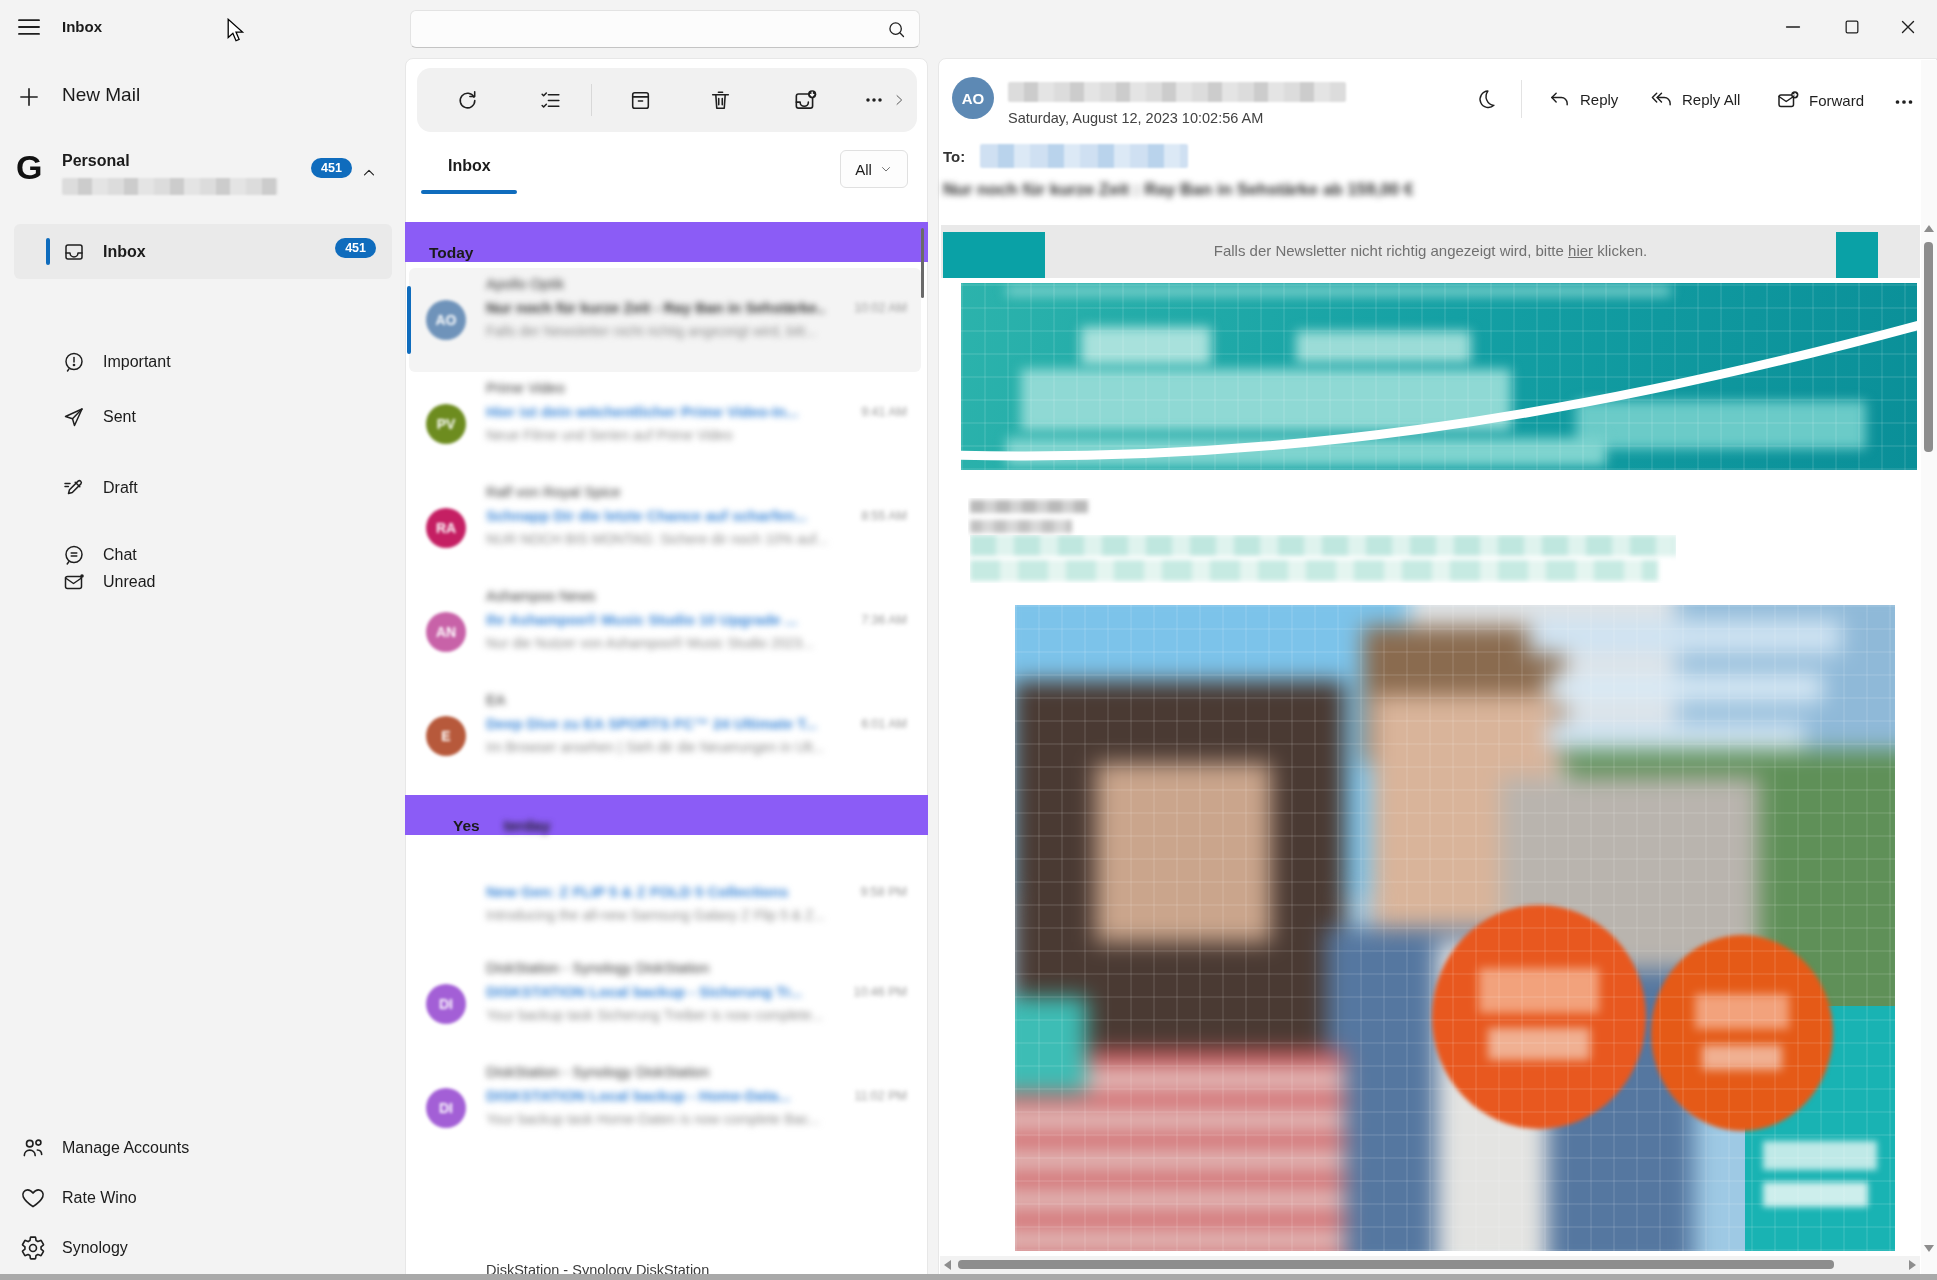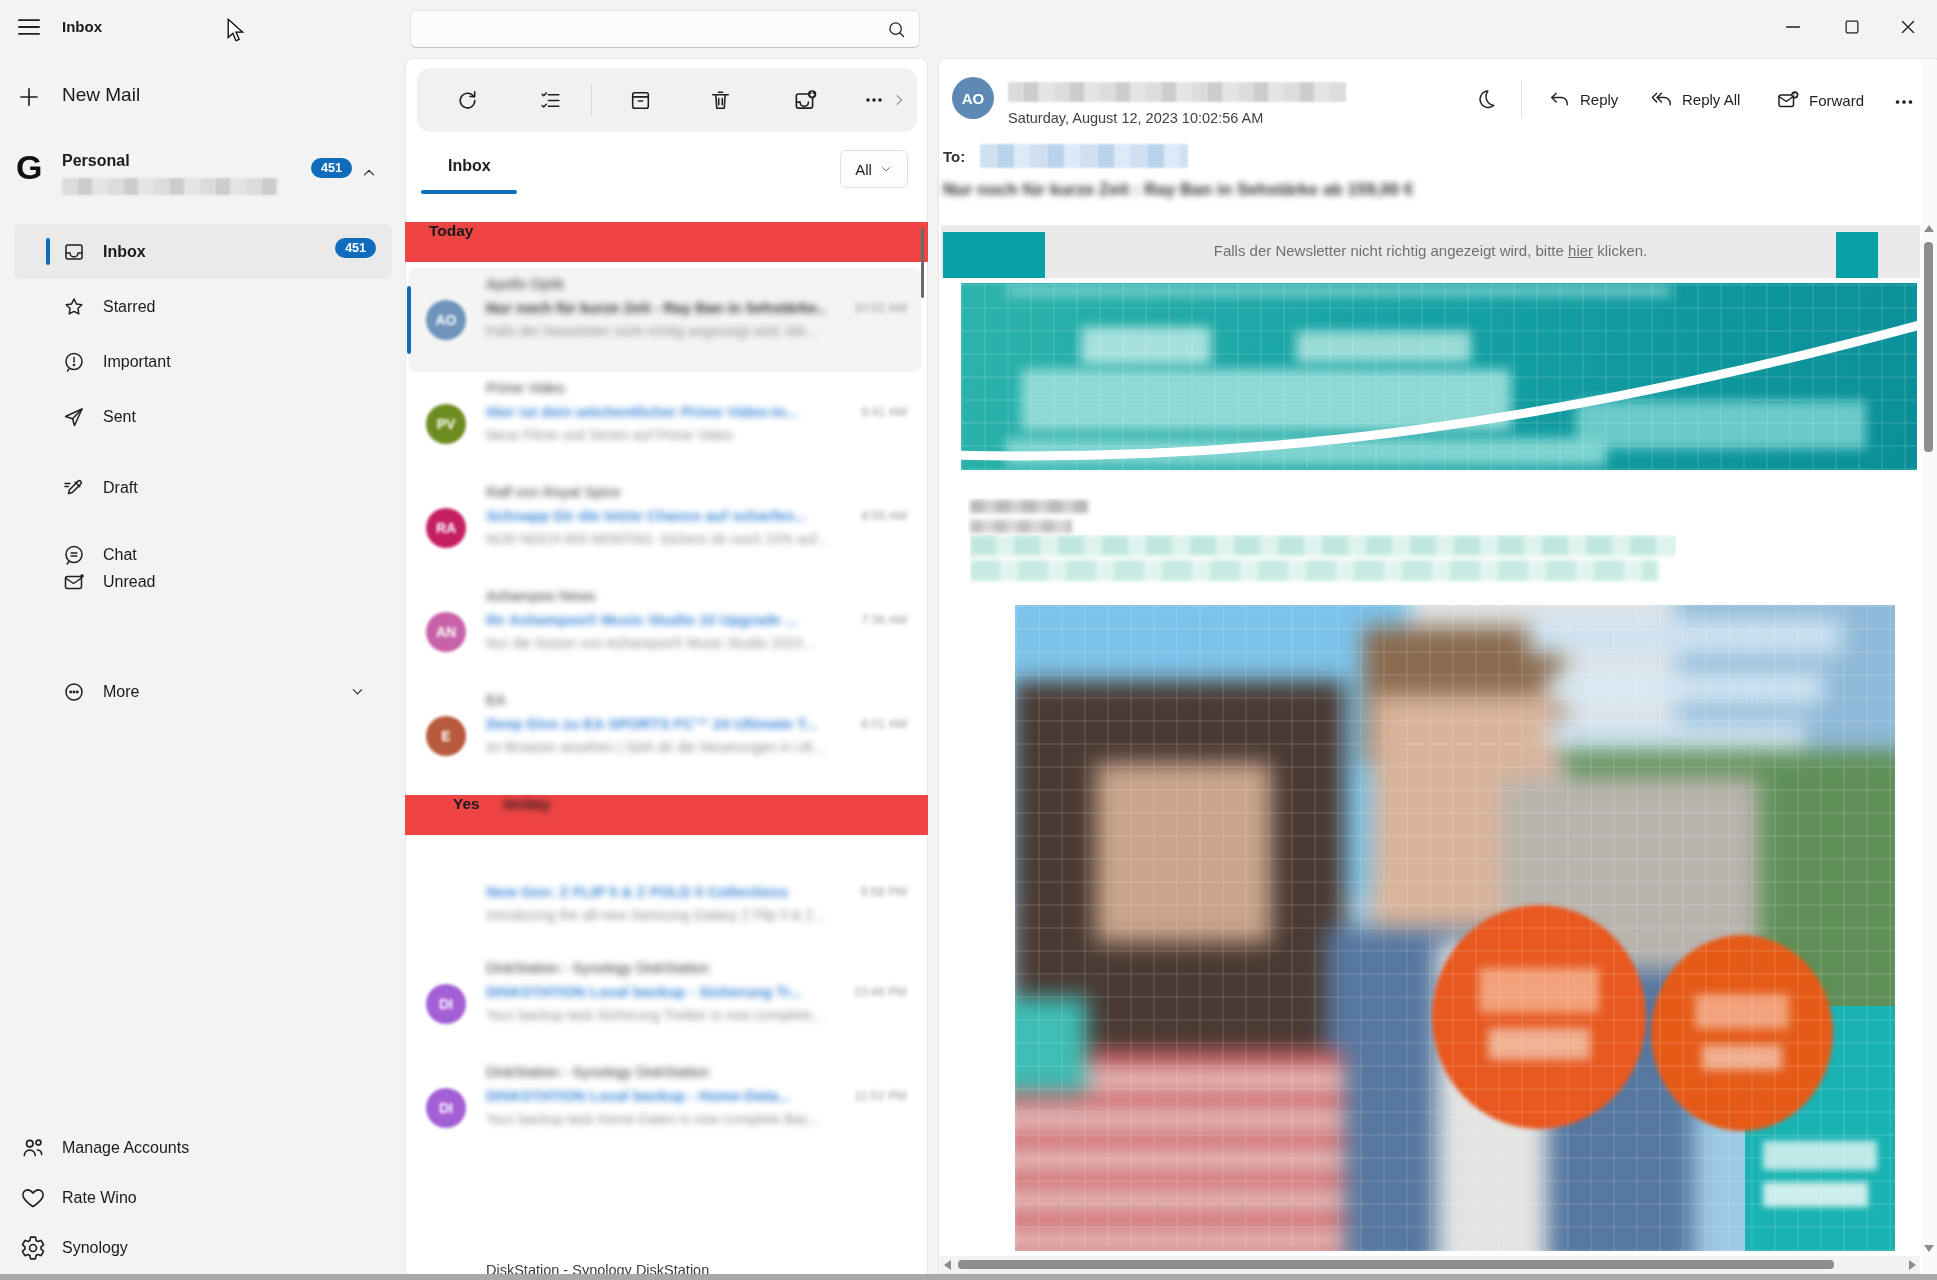--- a/index.html
+++ b/index.html
@@ -29,21 +29,21 @@
      border:1px solid #e3e3e3;border-bottom:1px solid #c4c4c4;border-radius:6px;box-sizing:border-box;}
   .searchbox input{position:absolute;left:12px;top:4px;width:460px;height:28px;border:0;outline:0;
      background:transparent;font-size:14px;font-family:"Liberation Sans",sans-serif;}
   .toolbar{position:absolute;left:417px;top:68px;width:500px;height:64px;background:#f1f1f1;
      border-radius:14px;}
   .tbtn{position:absolute;top:50%;transform:translateY(-50%);display:flex;align-items:center;justify-content:center;width:40px;height:40px;}
   .tabrow-label{font-size:16px;font-weight:700;}
   .tabline{position:absolute;left:421px;top:190px;width:96px;height:4px;border-radius:2px;background:#0f6cbd;}
   .allbtn{position:absolute;left:840px;top:150px;width:68px;height:38px;border:1px solid #e0e0e0;background:#fdfdfd;
      border-radius:6px;display:flex;align-items:center;justify-content:center;gap:7px;font-size:15px;box-sizing:border-box;}
-  .sechead{position:absolute;left:405px;width:523px;height:40px;background:#ef4444;display:flex;align-items:flex-start;
+  .sechead{position:absolute;left:405px;width:523px;height:40px;background:#8b5cf6;display:flex;align-items:flex-end;
      font-size:15.5px;font-weight:700;}
   .sechead span{margin-left:24px;}
   .erow{position:absolute;left:409px;width:512px;height:104px;border-radius:6px;}
   .erow.selected{background:#f4f4f4;}
   .ebar{position:absolute;left:-2px;top:18px;width:4px;height:68px;border-radius:3px;background:#0f6cbd;}
   .eav{position:absolute;left:17px;top:32px;width:40px;height:40px;border-radius:50%;color:#fff;
      font-size:14px;font-weight:700;display:flex;align-items:center;justify-content:center;filter:blur(1.5px);}
   .esender{position:absolute;left:77px;top:8px;width:360px;font-size:14.5px;color:#3c3c3c;white-space:nowrap;overflow:hidden;}
   .esubj{position:absolute;left:77px;top:31px;width:340px;font-size:15px;font-weight:700;color:#353535;white-space:nowrap;overflow:hidden;}
   .esubj.unread{color:#3b87d8;}
@@ -122,26 +122,20 @@
 
   <div class="srow selected" style="top:224px;">
     <span class="selbar"></span>
     <svg class="ic sicon" width="24" height="24" viewBox="0 0 24 24">
         <rect x="4" y="5" width="16" height="14" rx="2"></rect>
         <path d="M4 13h4a4 4 0 0 0 8 0h4"></path>
       </svg>
     <span class="slabel">Inbox</span>
     <span class="badge abs" style="right:16px;top:14px;">451</span>
   </div>
-  <div class="srow" style="top:279px;">
-    <svg class="ic sicon" width="24" height="24" viewBox="0 0 24 24">
-        <path d="M12 4l2.4 4.9 5.4.8-3.9 3.8.9 5.4-4.8-2.5-4.8 2.5.9-5.4-3.9-3.8 5.4-.8z"></path>
-      </svg>
-    <span class="slabel">Starred</span>
-  </div>
   <div class="srow" style="top:334px;">
     <svg class="ic sicon" width="24" height="24" viewBox="0 0 24 24">
         <circle cx="12" cy="11.5" r="8"></circle>
         <path d="M12 7.5v4.5"></path>
         <circle cx="12" cy="15" r="0.6" fill="#1f1f1f"></circle>
         <path d="M7 18.8L5.5 21"></path>
       </svg>
     <span class="slabel">Important</span>
   </div>
   <div class="srow" style="top:389px;">
@@ -165,32 +159,20 @@
       </svg>
     <span class="slabel">Chat</span>
   </div>
   <div class="srow" style="top:554px;">
     <svg class="ic sicon" width="24" height="24" viewBox="0 0 24 24">
         <rect x="3.5" y="6.5" width="16" height="12" rx="2"></rect>
         <path d="M3.5 8l8 5.5 8-5.5"></path>
         <circle cx="20" cy="6" r="1.8" fill="#1f1f1f" stroke="none"></circle>
       </svg>
     <span class="slabel">Unread</span>
-  </div>
-  <div class="srow" style="top:664px;">
-    <svg class="ic sicon" width="24" height="24" viewBox="0 0 24 24">
-        <circle cx="12" cy="12" r="8"></circle>
-        <circle cx="8.7" cy="12" r="0.7" fill="#1f1f1f"></circle>
-        <circle cx="12" cy="12" r="0.7" fill="#1f1f1f"></circle>
-        <circle cx="15.3" cy="12" r="0.7" fill="#1f1f1f"></circle>
-      </svg>
-    <span class="slabel">More</span>
-    <svg class="ic abs" style="right:26px;top:19px;" width="17" height="17" viewBox="0 0 24 24">
-        <path d="M6 9.5l6 6 6-6"></path>
-      </svg>
   </div>
 
   <div class="footrow" style="top:1124px;">
     <svg class="ic sicon" width="26" height="26" viewBox="0 0 24 24">
         <circle cx="9" cy="8" r="3"></circle>
         <path d="M4 19c0-3.1 2.4-5 5-5s5 1.9 5 5"></path>
         <circle cx="17" cy="7" r="2.3"></circle>
         <path d="M16 13.8c2.3.2 4 1.9 4 4.2"></path>
       </svg>
     <span class="slabel">Manage Accounts</span>

